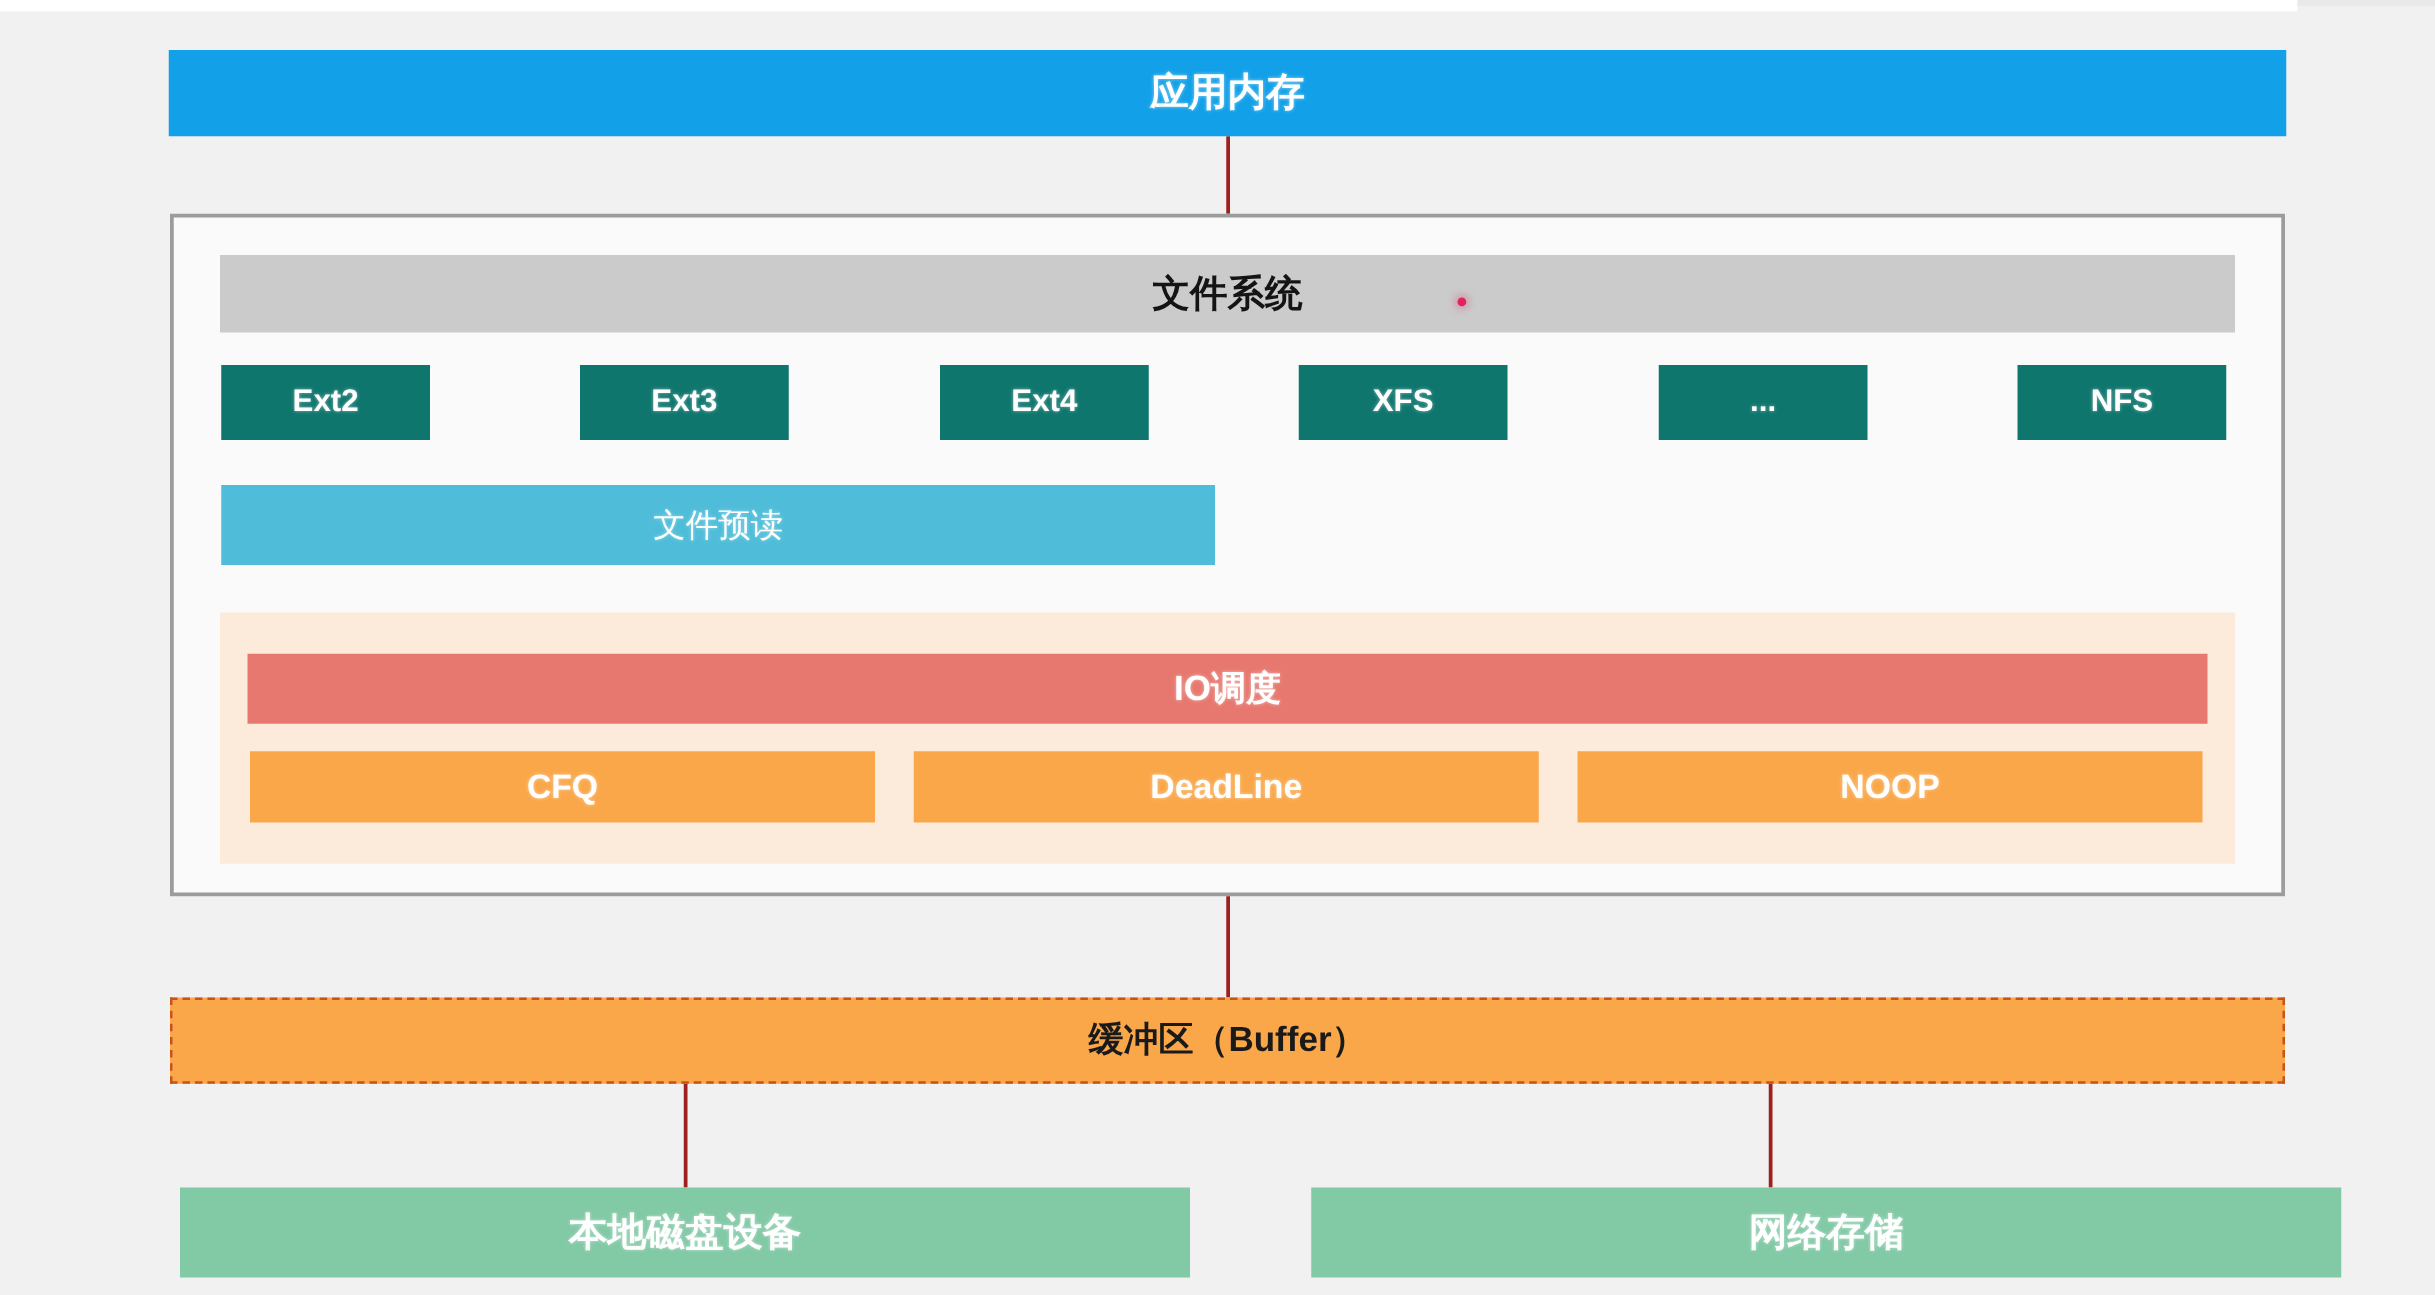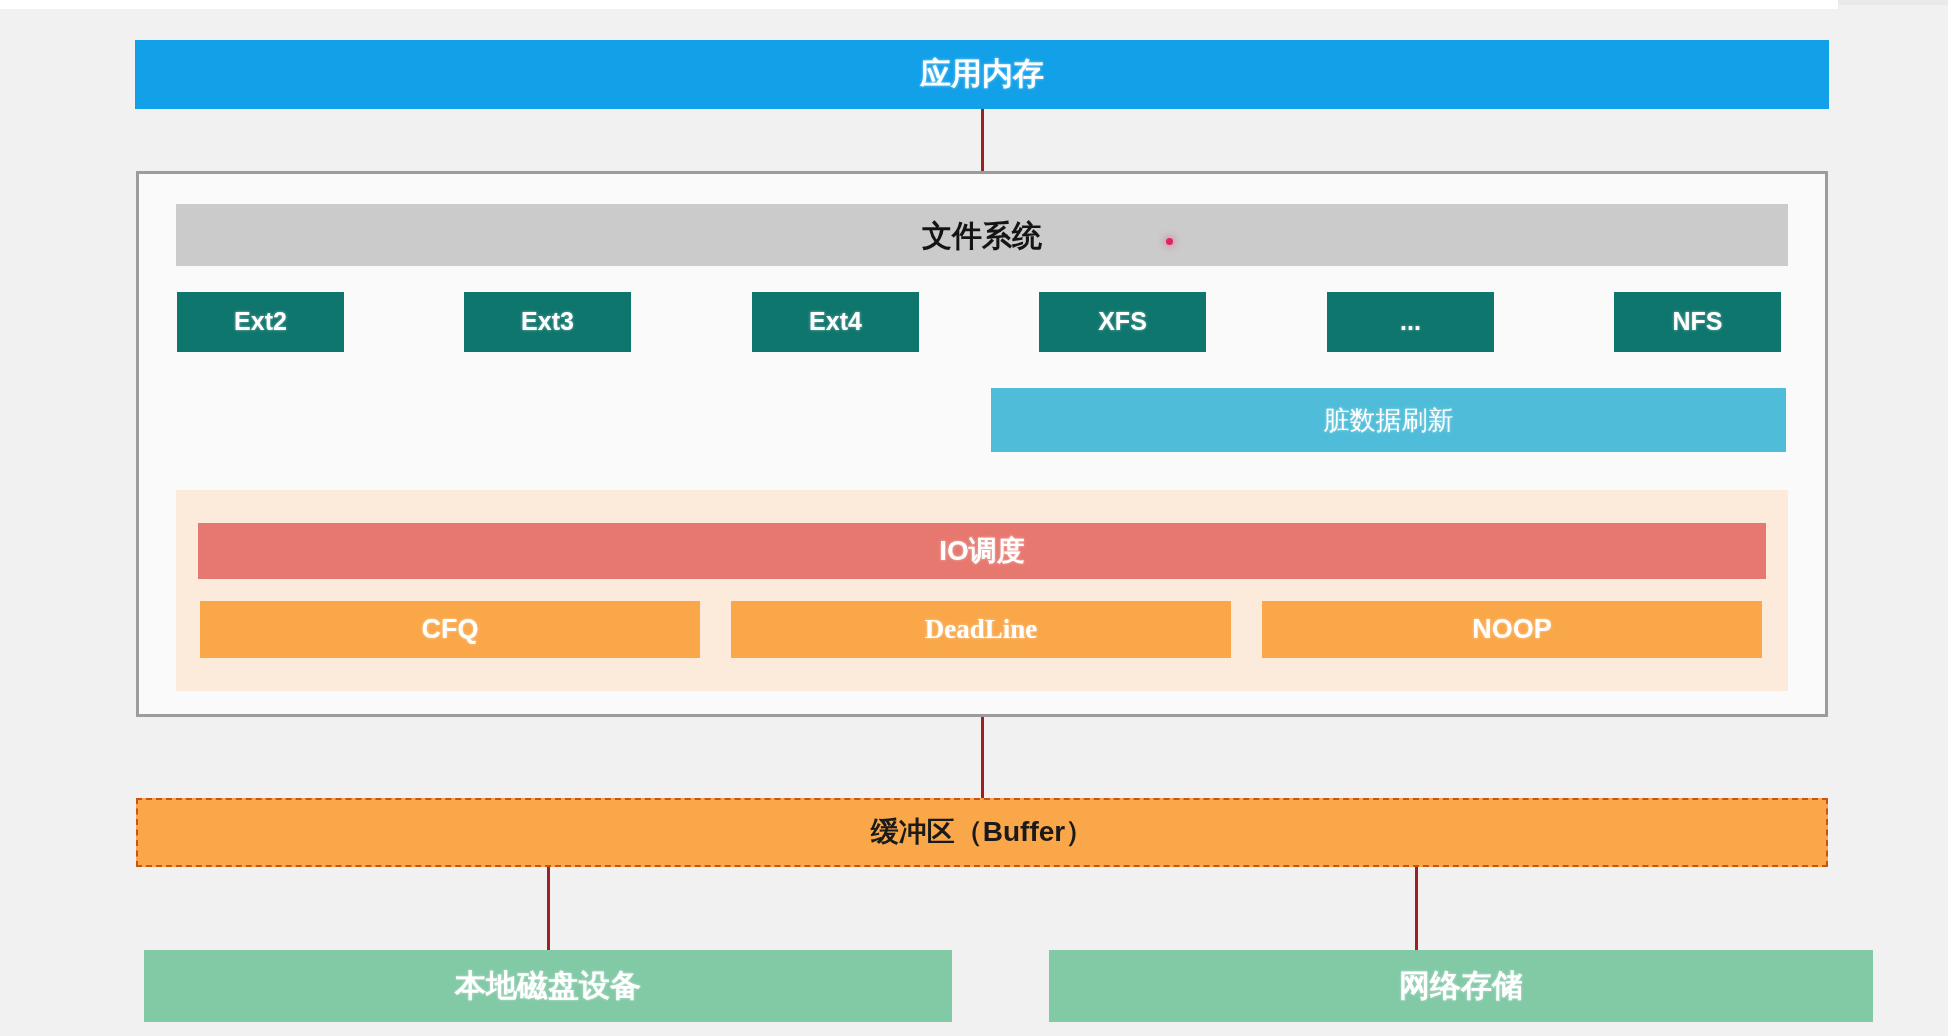--- a/index.html
+++ b/index.html
@@ -201,27 +201,27 @@
   <div class="box fs-header">文件系统</div>
   <div class="fs-dot"></div>
 
   <div class="box fs-chip" style="left:177px; width:167px;">Ext2</div>
   <div class="box fs-chip" style="left:464px; width:167px;">Ext3</div>
   <div class="box fs-chip" style="left:752px; width:167px;">Ext4</div>
   <div class="box fs-chip" style="left:1039px; width:167px;">XFS</div>
   <div class="box fs-chip" style="left:1327px; width:167px;">...</div>
   <div class="box fs-chip" style="left:1614px; width:167px;">NFS</div>
 
-  <div class="box cyan-bar" style="left:991px; width:795px;">脏数据刷新</div>
+  <div class="box cyan-bar" style="left:177px; width:795px;">文件预读</div>
 
   <div class="io-container"></div>
   <div class="box io-sched" style="left:200px; width:500px;">CFQ</div>
 
   <div class="box io-title">IO调度</div>
-  <div class="box io-sched" style="left:731px; width:500px;font-family:Liberation Serif, serif;">DeadLine</div>
+  <div class="box io-sched" style="left:731px; width:500px;">DeadLine</div>
   <div class="box io-sched" style="left:1262px; width:500px;">NOOP</div>
 
   <div class="conn" style="left:981px; top:717px; height:81px;"></div>
 
   <div class="box buffer-box">缓冲区（Buffer）</div>
 
   <div class="conn" style="left:547px; top:867px; height:83px;"></div>
   <div class="conn" style="left:1415px; top:867px; height:83px;"></div>
 
   <div class="box storage-box" style="left:144px; width:808px;">本地磁盘设备</div>

